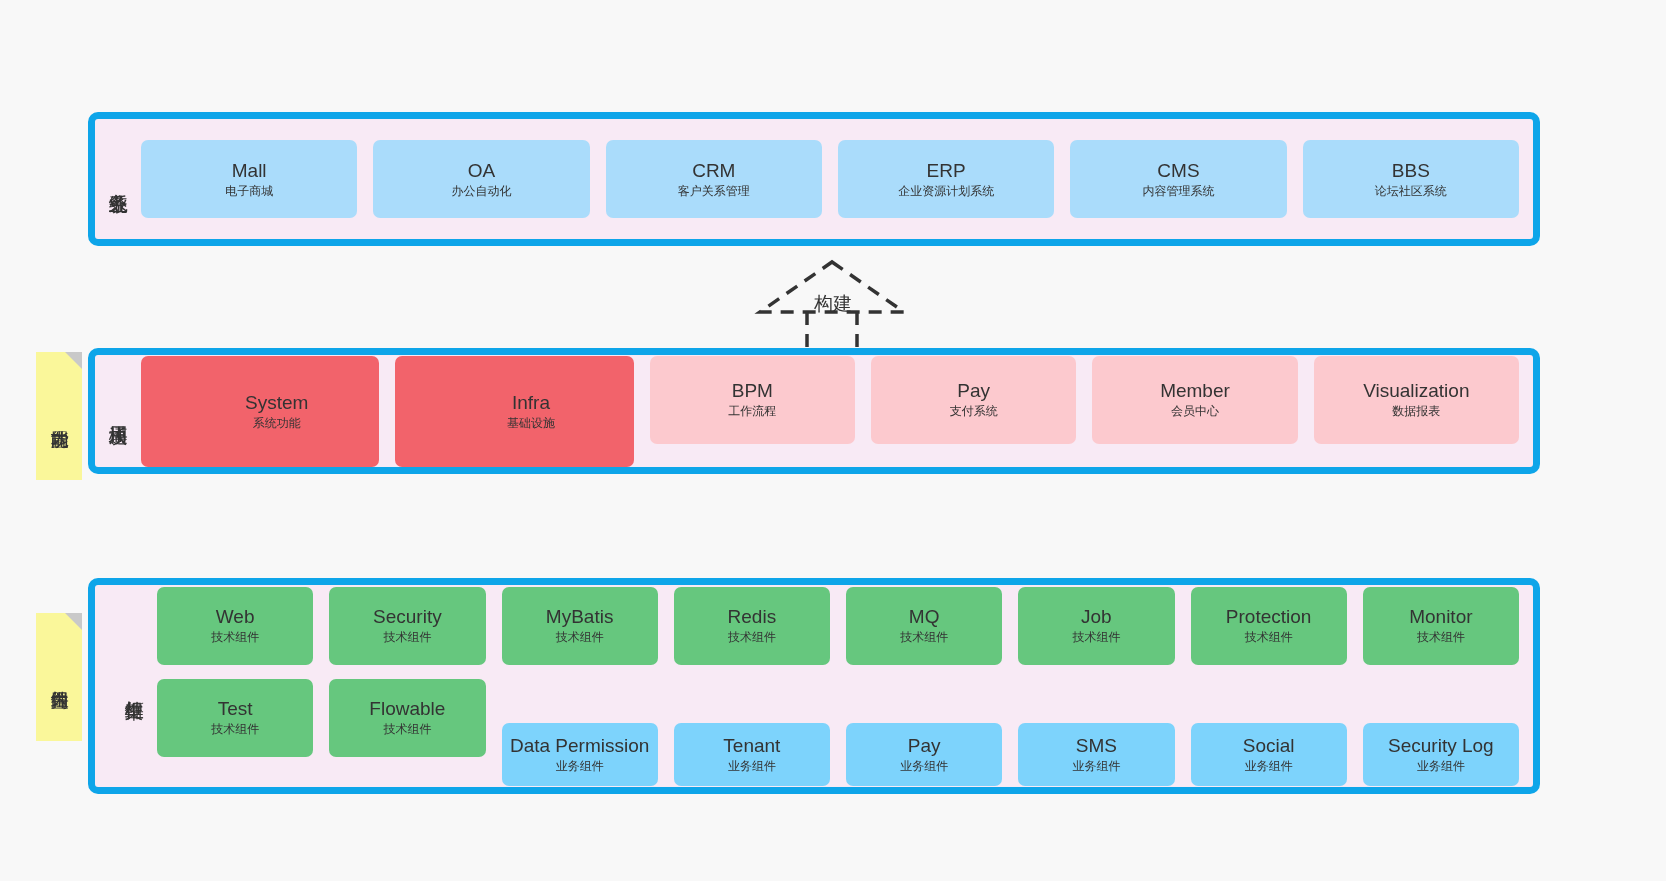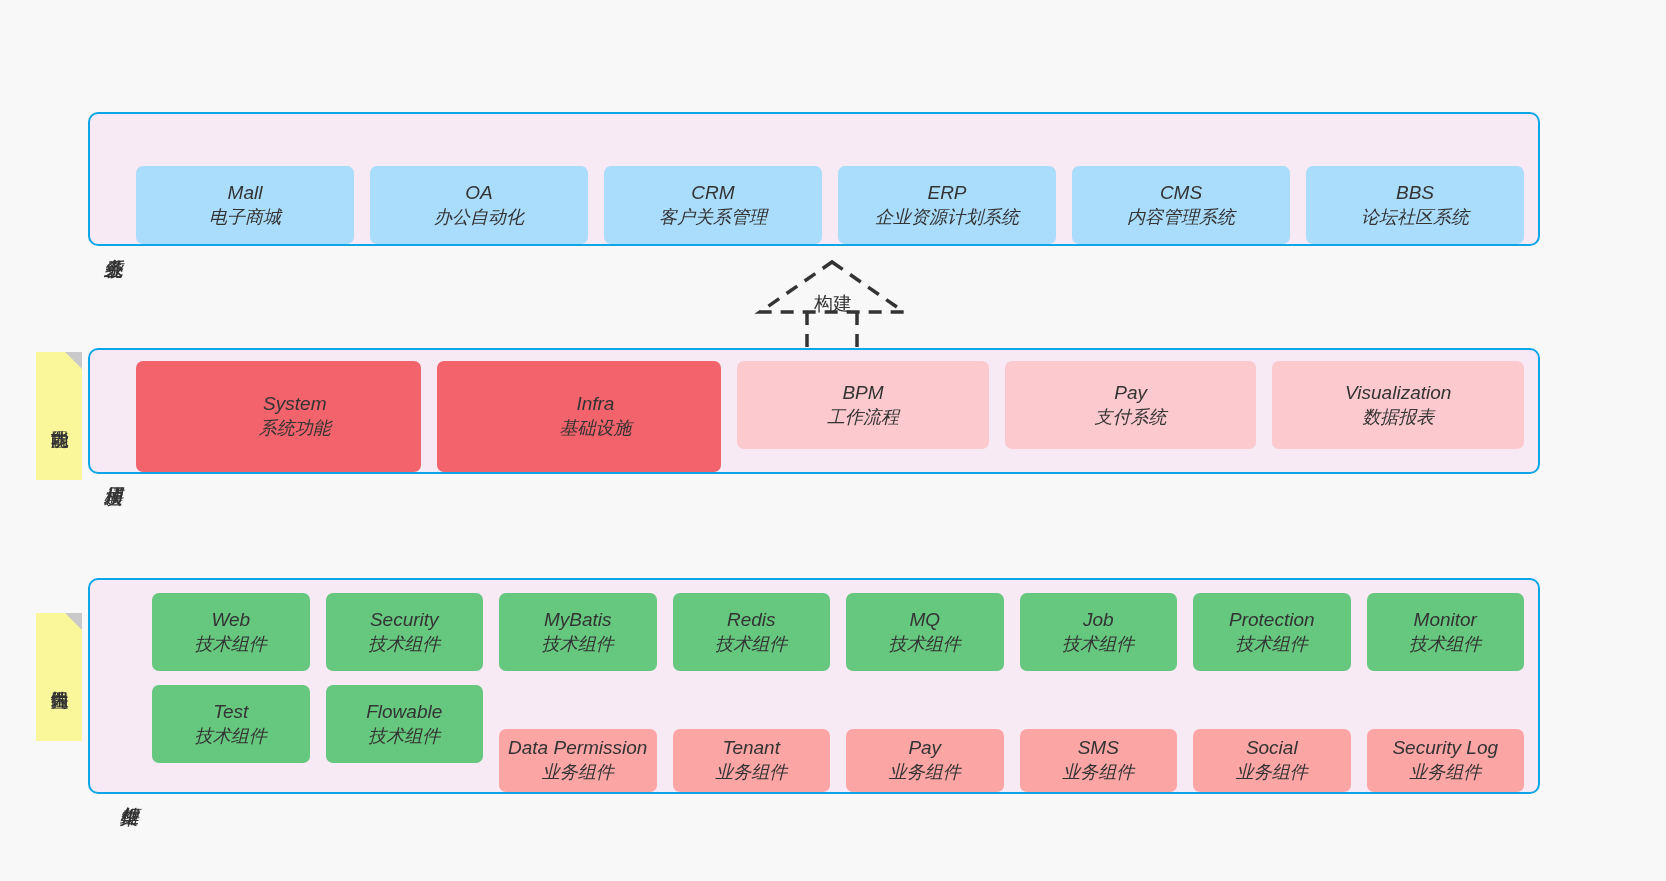--- a/index.html
+++ b/index.html
@@ -21,27 +21,26 @@
     position: absolute;
     left: 0; top: 0;
     width: 1666px;
     height: 881px;
   }
 
   
   .layer {
     position: absolute;
     background: #f8eaf5;
-    border: 2px solid #0ea5e9;
+    border: 7px solid #0ea5e9;
     border-radius: 10px;
     box-sizing: border-box;
     display: flex;
     flex-direction: row;
-    align-items: flex-end;
-    font-style: italic;
+    align-items: center;
   }
 
   
   .layer-label {
     width: 46px;
     flex: 0 0 46px;
     display: flex;
     align-items: center;
     justify-content: center;
     font-size: 19px;
@@ -80,29 +79,29 @@
     text-align: center;
     box-sizing: border-box;
     padding: 6px 4px;
     line-height: 1.3;
   }
   .node .en {
     font-size: 19px;
     color: #333333;
   }
   .node .cn {
-    font-size: 18px;
+    font-size: 12px;
     color: #333333;
   }
 
   .node.biz      { background: #aadcfb; height: 78px; }
   .node.mod-core { background: #f2636b; height: 111px; padding-left: 37px; }
   .node.mod-soft { background: #fcc9ce; height: 88px; }
   .node.tech     { background: #66c77e; height: 78px; }
-  .node.busi     { background: #fca5a5; height: 63px; margin-top: 44px; }
+  .node.busi     { background: #7dd3fc; height: 63px; margin-top: 44px; }
 
   
   .sticky {
     position: absolute;
     width: 46px;
     background: #faf79a;
     display: flex;
     align-items: center;
     justify-content: center;
     writing-mode: vertical-rl;
@@ -203,20 +202,24 @@
         </div>
         <div class="node mod-soft">
           <span class="en">BPM</span>
           <span class="cn">工作流程</span>
         </div>
         <div class="node mod-soft">
           <span class="en">Pay</span>
           <span class="cn">支付系统</span>
         </div>
         <div class="node mod-soft">
+          <span class="en">Member</span>
+          <span class="cn">会员中心</span>
+        </div>
+        <div class="node mod-soft">
           <span class="en">Visualization</span>
           <span class="cn">数据报表</span>
         </div>
       </div>
     </div>
   </div>
 
 
   <div class="sticky" style="left:36px; top:613px; height:128px;">
     <span class="fold"></span>

